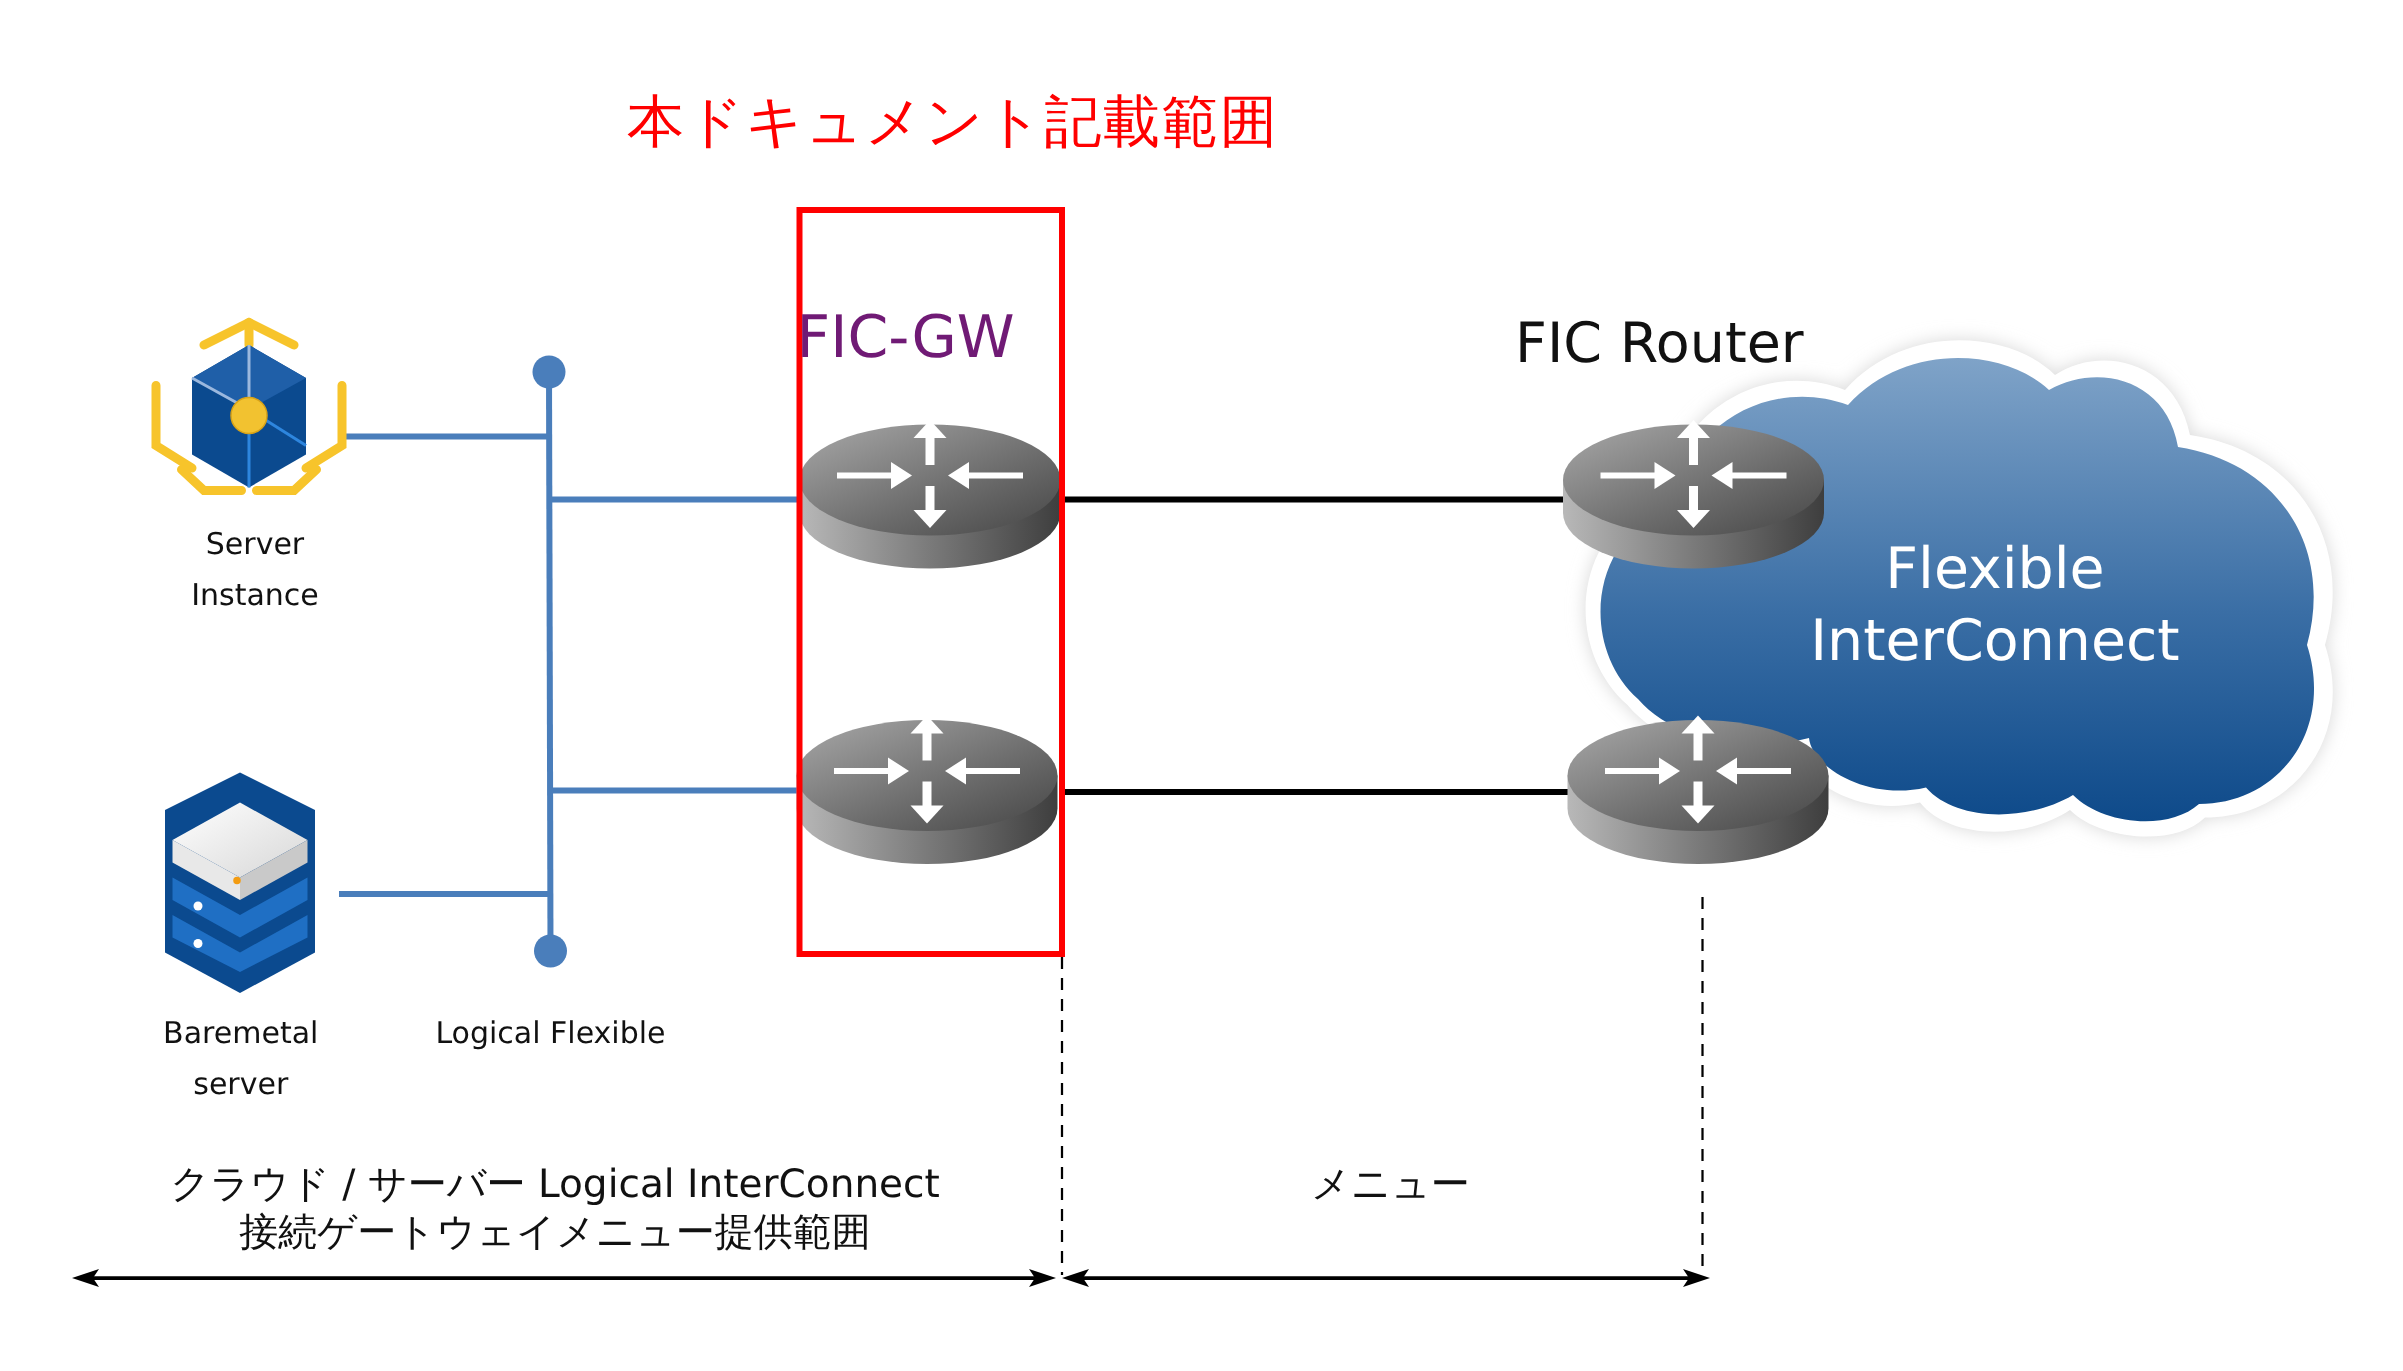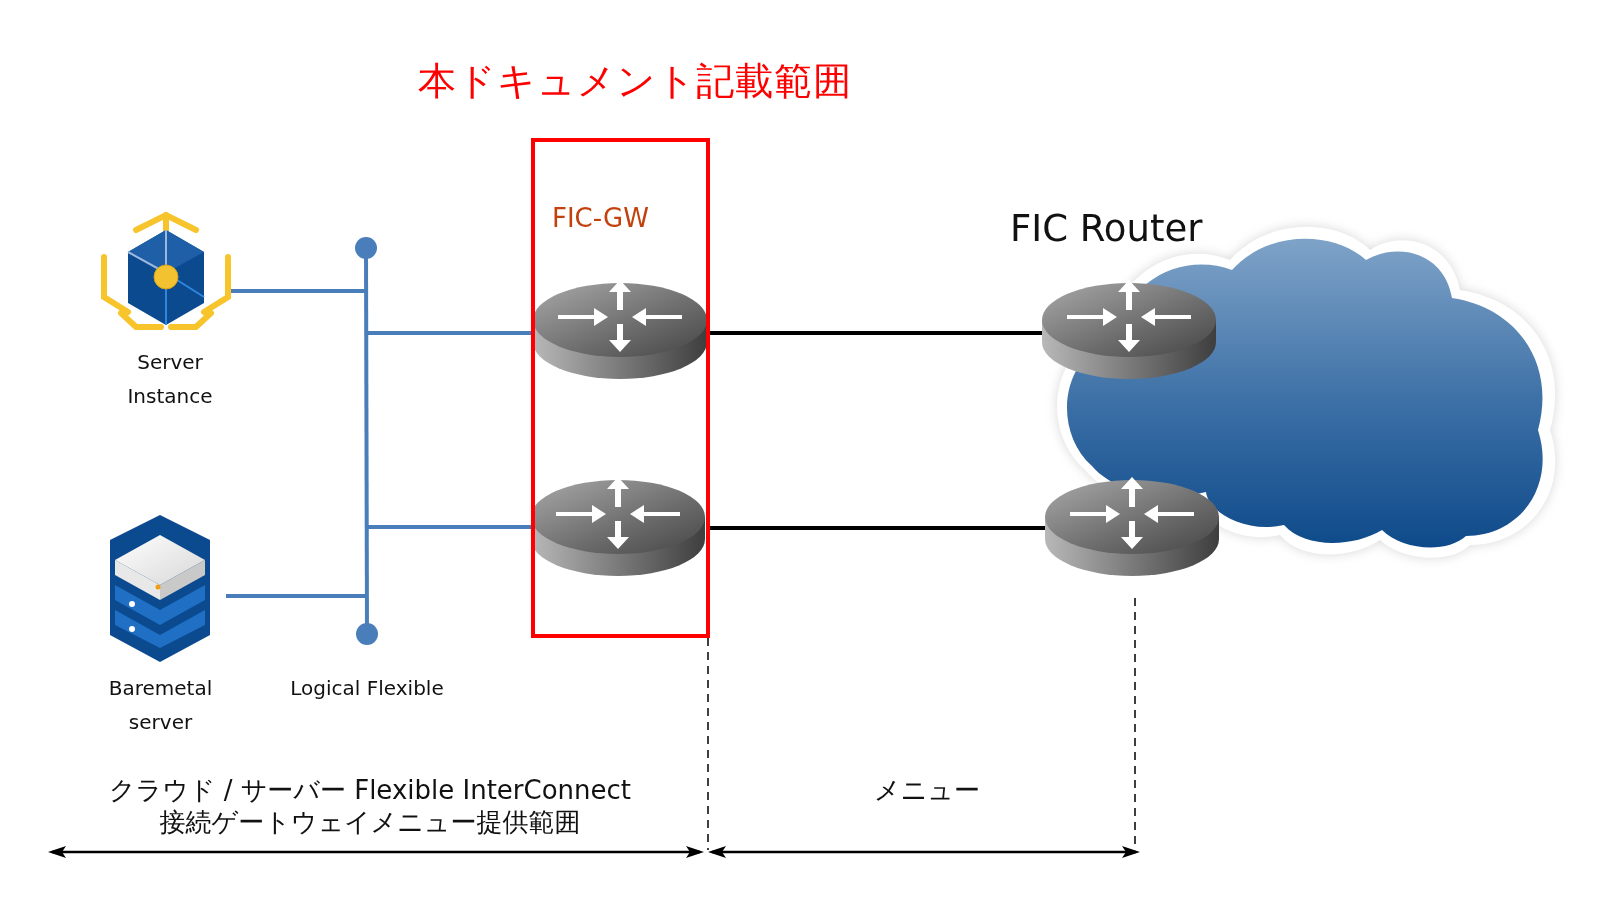--- a/index.html
+++ b/index.html
@@ -1,21 +1,21 @@
 <!DOCTYPE html>
 <html><head>
 <meta charset="utf-8">
 <style>
   html, body { margin: 0; padding: 0; background: #ffffff; }
   body { width: 1602px; height: 914px; position: relative; overflow: hidden;
          font-family: "DejaVu Sans", "Liberation Sans", sans-serif; }
   #stage { position: absolute; left: 0; top: 0; width: 1322px; height: 914px; }
   .txt { position: absolute; white-space: nowrap; text-align: center; }
   .title { left: 418px; top: 56px; font-size: 38px; color: #ff0000; letter-spacing: 1px; }
-  .fic-gw-label { left: 552px; top: 203px; font-size: 26px; color: #c2410c; }
+  .fic-gw-label { left: 531px; top: 203px; font-size: 39px; color: #701a75; }
   .fic-router-label { left: 1010px; top: 207px; font-size: 37px; color: #111; }
   .cloud-label { left: 1190px; top: 355px; width: 280px; font-size: 38px; color: #ffffff; line-height: 48px; }
   .icon-label { font-size: 20px; color: #111; line-height: 34px; }
   .server-label { left: 100px; top: 345px; width: 140px; }
   .bare-label { left: 88px; top: 671px; width: 145px; }
   .lnet-label { left: 262px; top: 671px; width: 210px; }
   .scope-label { font-size: 26px; color: #111; line-height: 32px; }
   .scope-left { left: 95px; top: 774px; width: 550px; }
   .scope-right { left: 722px; top: 774px; width: 410px; }
 </style>
@@ -136,36 +136,40 @@
       <polygon points="708,852 726,846 722,852 726,858" stroke="none"></polygon>
       <polygon points="1140,852 1122,846 1126,852 1122,858" stroke="none"></polygon>
     </g>
   </svg>
 
   
   <div class="txt title">本ドキュメント記載範囲</div>
   <div class="txt fic-gw-label">FIC-GW</div>
   <div class="txt fic-router-label">FIC Router</div>
 
+  <div class="txt cloud-label">
+    <div>Flexible</div>
+    <div>InterConnect</div>
+  </div>
 
   <div class="txt icon-label server-label">
     <div>Server</div>
     <div>Instance</div>
   </div>
 
   <div class="txt icon-label bare-label">
     <div>Baremetal</div>
     <div>server</div>
   </div>
 
   <div class="txt icon-label lnet-label">
     <div>Logical Flexible</div>
   </div>
 
   <div class="txt scope-label scope-left">
-    <div>クラウド / サーバー Flexible InterConnect</div>
+    <div>クラウド / サーバー Logical InterConnect</div>
     <div>接続ゲートウェイメニュー提供範囲</div>
   </div>
 
   <div class="txt scope-label scope-right">
     <div>メニュー</div>
   </div>
 </div>
 
 </body></html>

